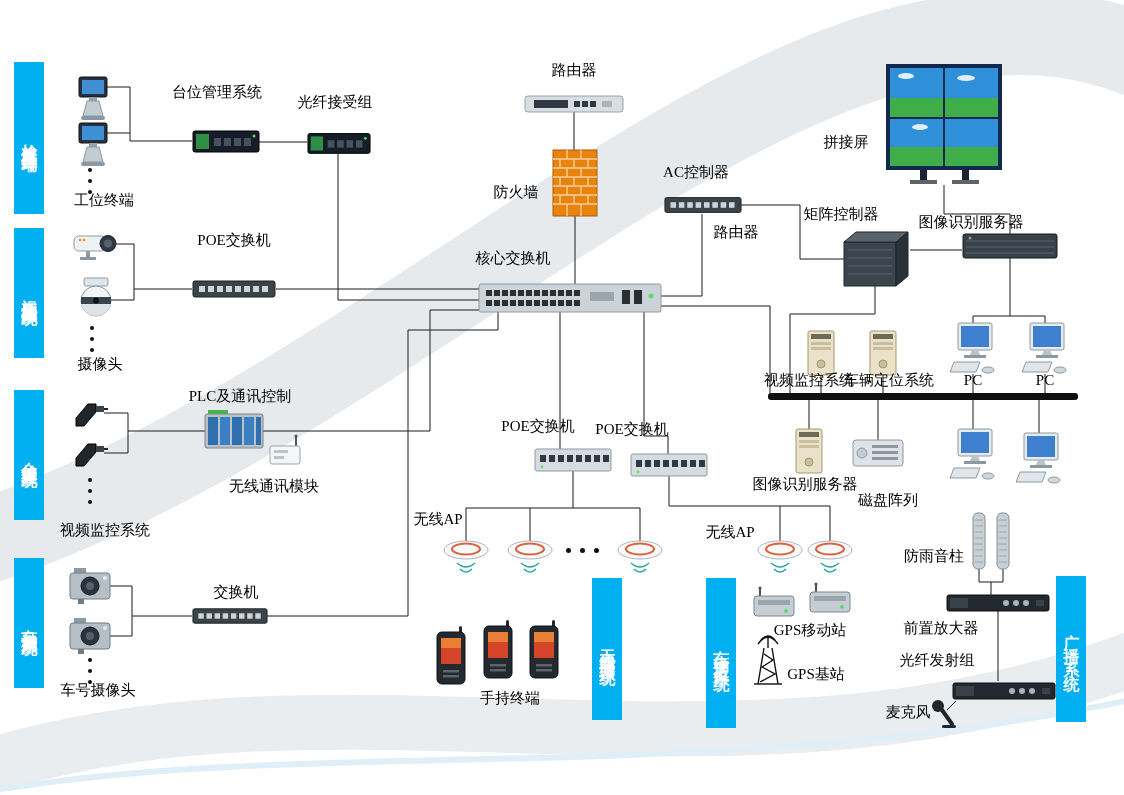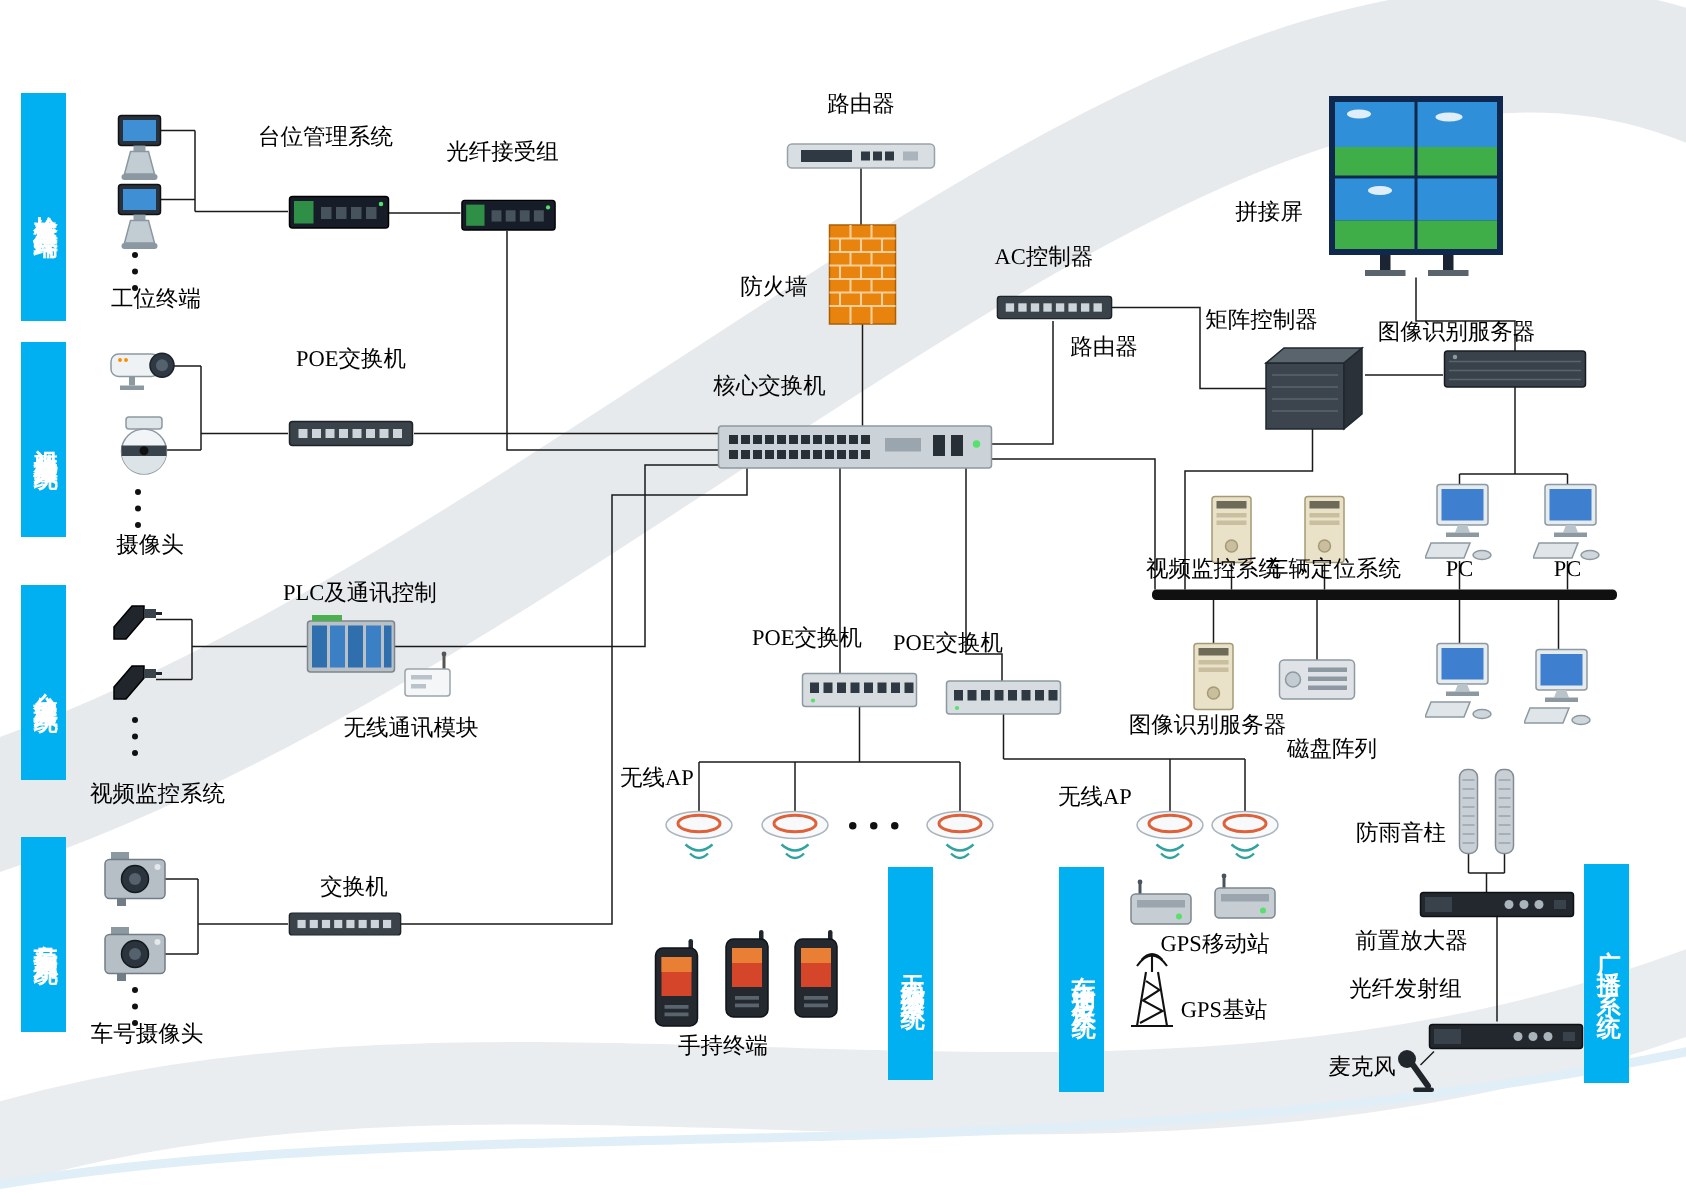--- a/index.html
+++ b/index.html
@@ -562,21 +562,21 @@
   <div class="lbl" style="left:856px;top:492px;width:64px">磁盘阵列</div>
   <div class="lbl" style="left:176px;top:388px;width:128px">PLC及通讯控制</div>
   <div class="lbl" style="left:224px;top:478px;width:100px">无线通讯模块</div>
   <div class="lbl" style="left:60px;top:522px;width:84px">视频监控系统</div>
   <div class="lbl" style="left:496px;top:418px;width:84px">POE交换机</div>
   <div class="lbl" style="left:590px;top:421px;width:84px">POE交换机</div>
   <div class="lbl" style="left:410px;top:511px;width:56px">无线AP</div>
   <div class="lbl" style="left:702px;top:524px;width:56px">无线AP</div>
   <div class="lbl" style="left:208px;top:584px;width:56px">交换机</div>
   <div class="lbl" style="left:54px;top:682px;width:88px">车号摄像头</div>
-  <div class="lbl" style="left:444px;top:690px;width:76px">手持终端</div>
+  <div class="lbl" style="left:472px;top:690px;width:76px">手持终端</div>
   <div class="lbl" style="left:764px;top:622px;width:92px">GPS移动站</div>
   <div class="lbl" style="left:778px;top:666px;width:76px">GPS基站</div>
   <div class="lbl" style="left:898px;top:548px;width:72px">防雨音柱</div>
   <div class="lbl" style="left:898px;top:620px;width:86px">前置放大器</div>
   <div class="lbl" style="left:894px;top:652px;width:86px">光纤发射组</div>
   <div class="lbl" style="left:880px;top:704px;width:56px">麦克风</div>
 
   <div class="vlabel" style="left:14px;top:62px;height:152px;letter-spacing:2px">检修库工位终端</div>
   <div class="vlabel" style="left:14px;top:228px;height:130px;letter-spacing:2px">视频监控系统</div>
   <div class="vlabel" style="left:14px;top:390px;height:130px;letter-spacing:2px">台位管理系统</div>

